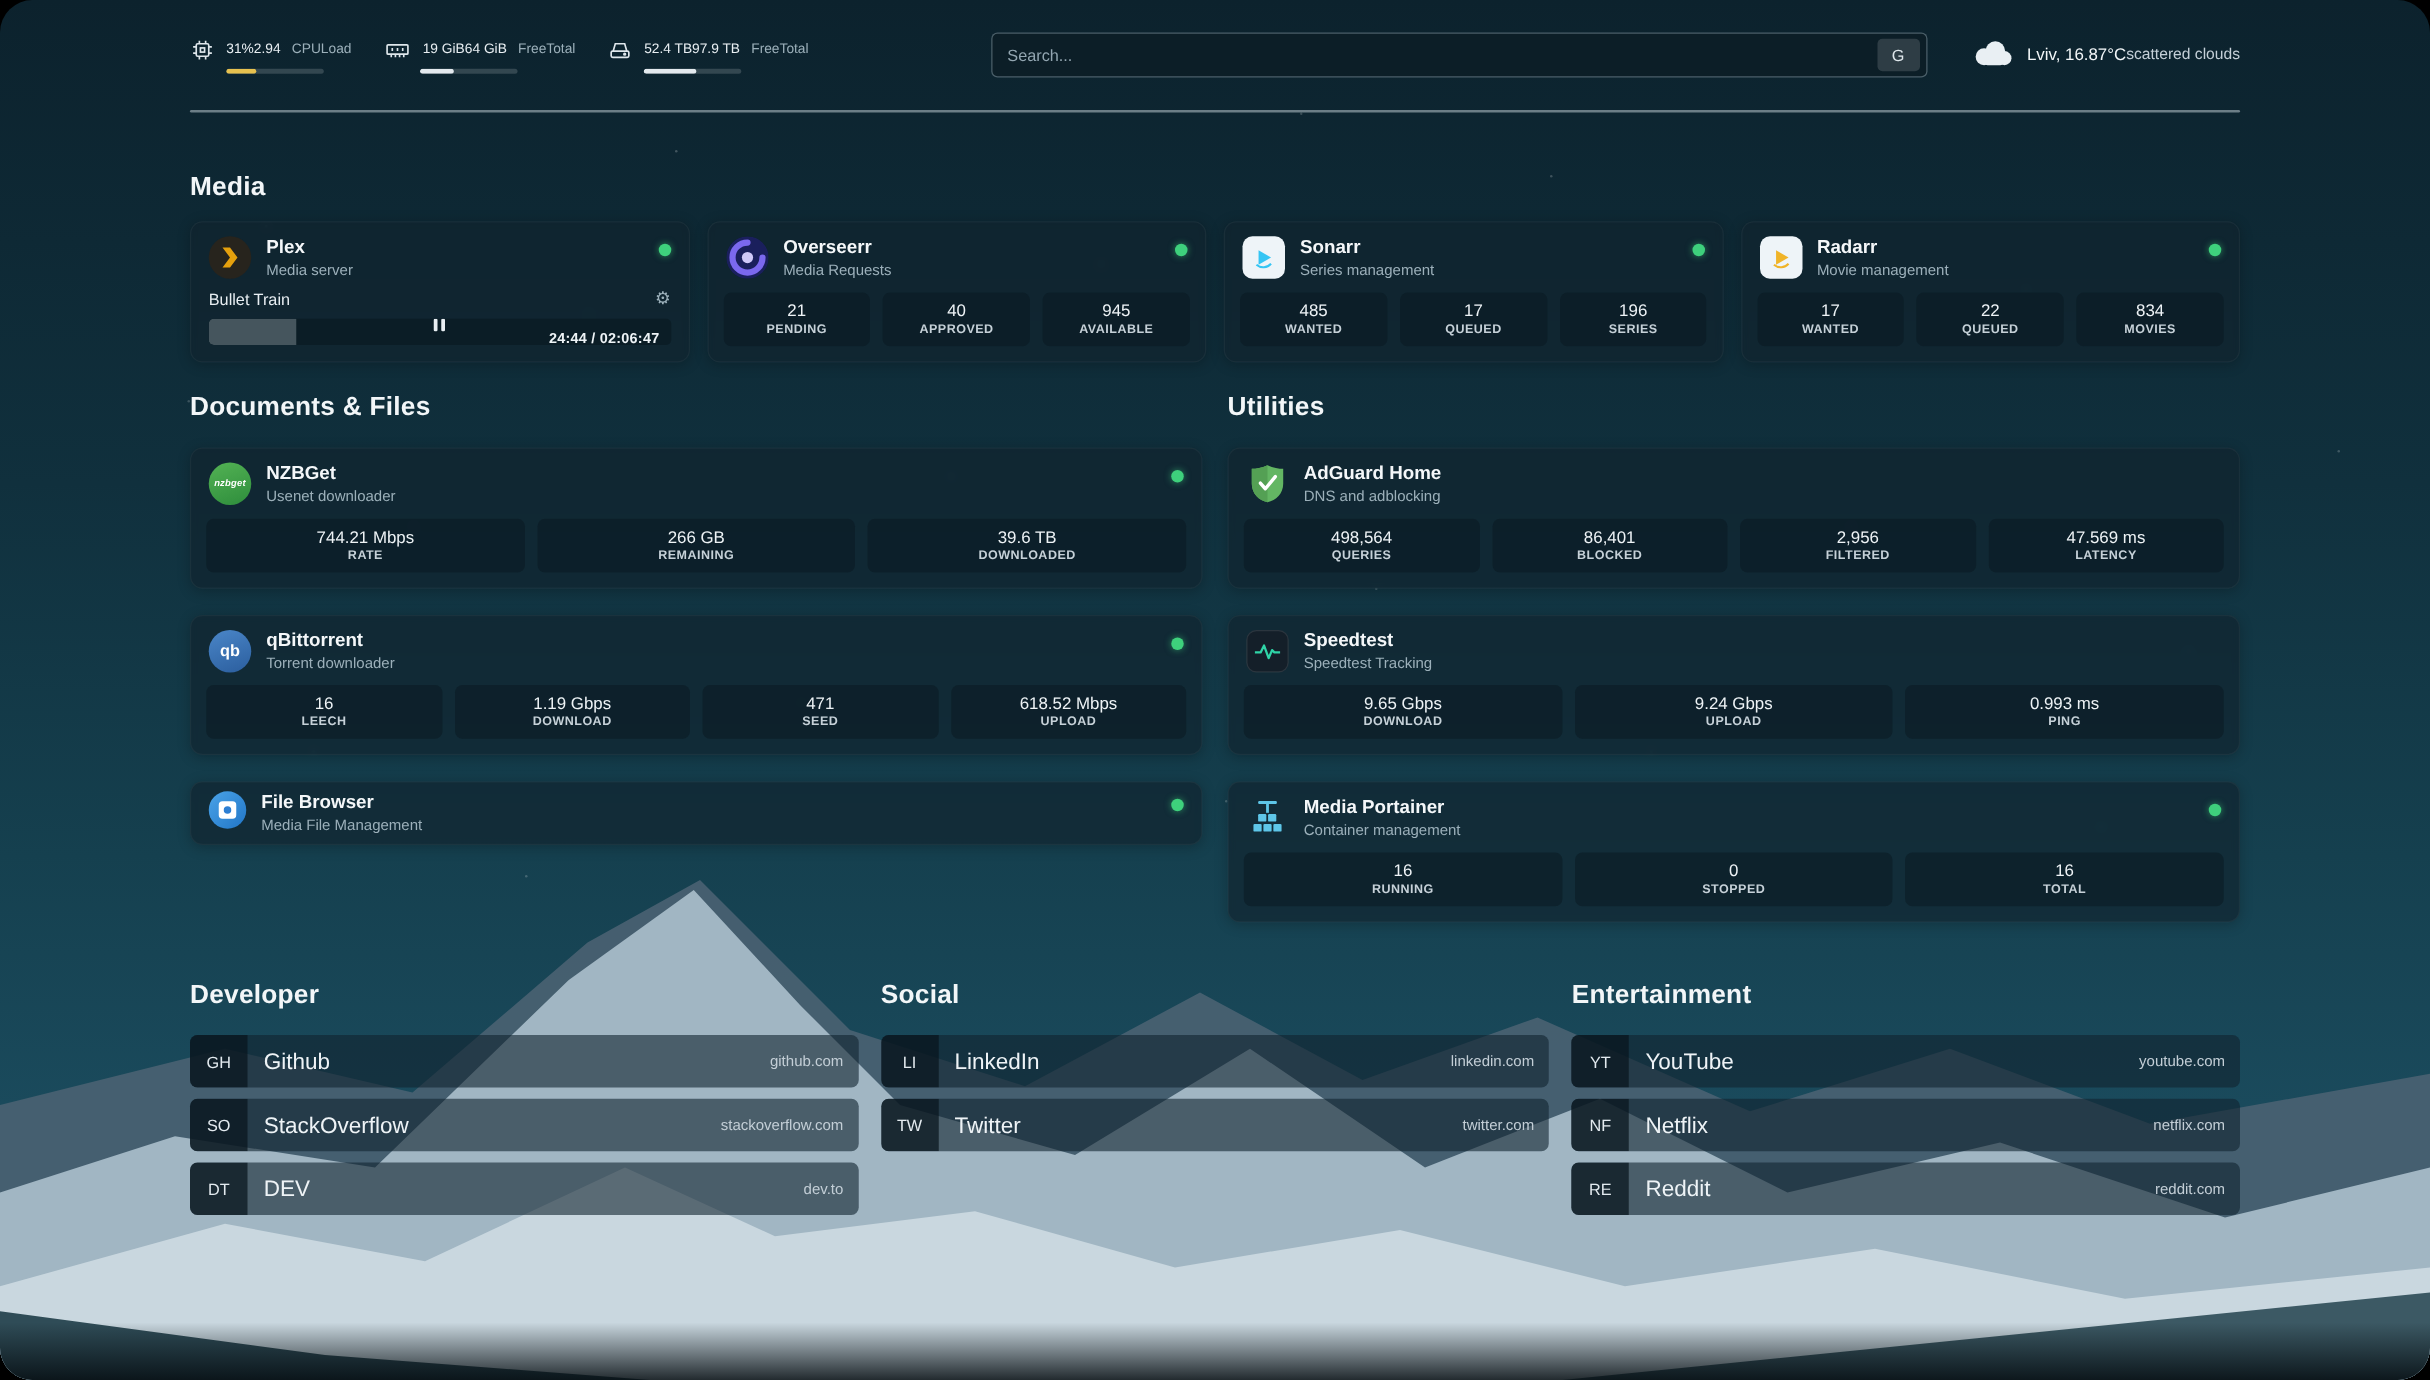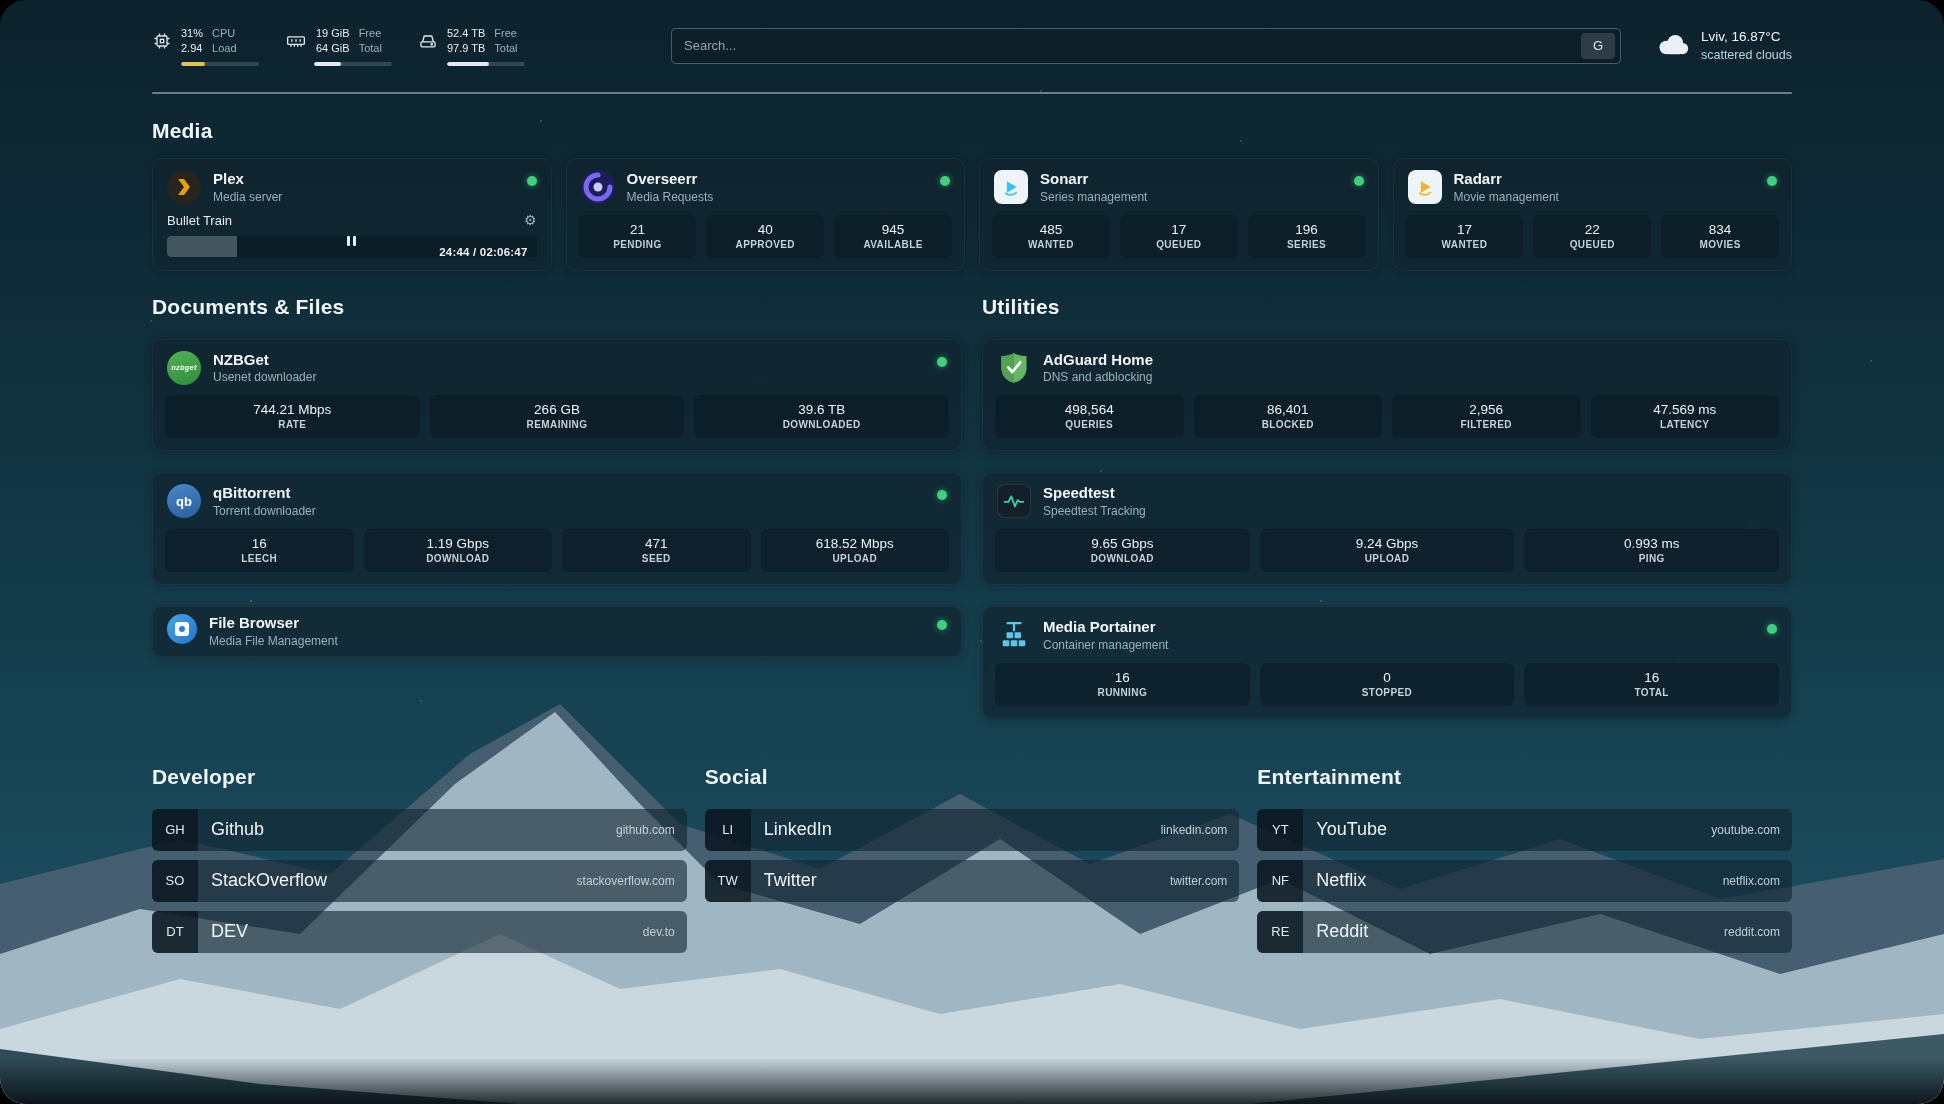--- a/index.html
+++ b/index.html
@@ -32,47 +32,47 @@
   .bottom-fade { position:absolute; left:0; bottom:0; width:100%; height:46px;
     background:linear-gradient(180deg, rgba(5,12,16,0) 0%, rgba(5,12,16,.85) 100%); z-index:1; }
 
   .content { position:relative; z-index:2; padding:0 152px; }
 
   
   .topbar { display:flex; align-items:center; padding-top:26px; }
   .sysstat { display:flex; flex-direction:column; margin-right:26px; }
   .sysstat-main { display:flex; align-items:center; gap:9px; }
   .sysicon { display:flex; align-items:center; color:#dfe7ec; }
-  .sys-col { display:flex; flex-direction:column; font-size:11px; line-height:1.4; }
+  .sys-col { display:flex; flex-direction:row; font-size:11px; line-height:1.4; }
   .sys-col.vals { color:#e9eff3; }
   .sys-col.labs { color:#9cb0ba; }
   .sysbar { margin-top:5px; margin-left:29px; width:78px; height:4px; border-radius:2px;
     background:rgba(255,255,255,.16); overflow:hidden; }
   .sysbar-fill { height:100%; border-radius:2px; background:#e3e9ee; }
   .sysbar-fill.cpu { background:#e7c14f; }
 
   .searchbox { flex:1; margin-left:120px; margin-right:34px; height:36px;
     background:rgba(13,27,36,.65); border:1px solid rgba(150,172,184,.45);
     border-radius:5px; display:flex; align-items:center; padding:0 5px 0 12px; }
   .searchbox input { flex:1; background:transparent; border:none; outline:none;
     color:#e6edf1; font-size:13px; font-family:Liberation Sans, sans-serif; }
   .searchbox input::placeholder { color:#93a6b1; }
   .gbtn { width:34px; height:26px; border:none; border-radius:4px; cursor:pointer;
     background:rgba(255,255,255,.14); color:#dfe7ec; font-size:13px; }
 
   .weather { display:flex; align-items:center; gap:10px; }
-  .weather-text { display:flex; flex-direction:column; line-height:1.35; }
+  .weather-text { display:flex; flex-direction:row; line-height:1.35; }
   .weather-loc { font-size:13.5px; color:#f2f6f8; }
   .weather-cond { font-size:12.5px; color:#c4cfd7; }
 
   .divider { margin-top:26px; height:2px; background:rgba(225,236,242,.45); border-radius:1px; }
 
   
   .section-title { font-size:21px; font-weight:700; color:#f2f6f8; letter-spacing:.2px; }
-  .title-media { margin:25px 0 15px; }
+  .title-media { margin:48px 0 15px; }
   .grid4 { display:grid; grid-template-columns:repeat(4,1fr); gap:14px; }
   .two-col { display:grid; grid-template-columns:1fr 1fr; gap:20px; margin-top:24px; align-items:start; }
   .col-title { margin-bottom:20px; }
   .bottom-grid { display:grid; grid-template-columns:repeat(3,1fr); gap:18px; margin-top:46px; }
 
   
   .card { background:rgba(17,35,46,.66); border:1px solid rgba(255,255,255,.045);
     border-radius:10px; box-shadow:0 2px 10px rgba(0,0,0,.22); backdrop-filter:blur(3px); }
   .stack .card { margin-bottom:21px; }
   .stack .card:last-child { margin-bottom:0; }

